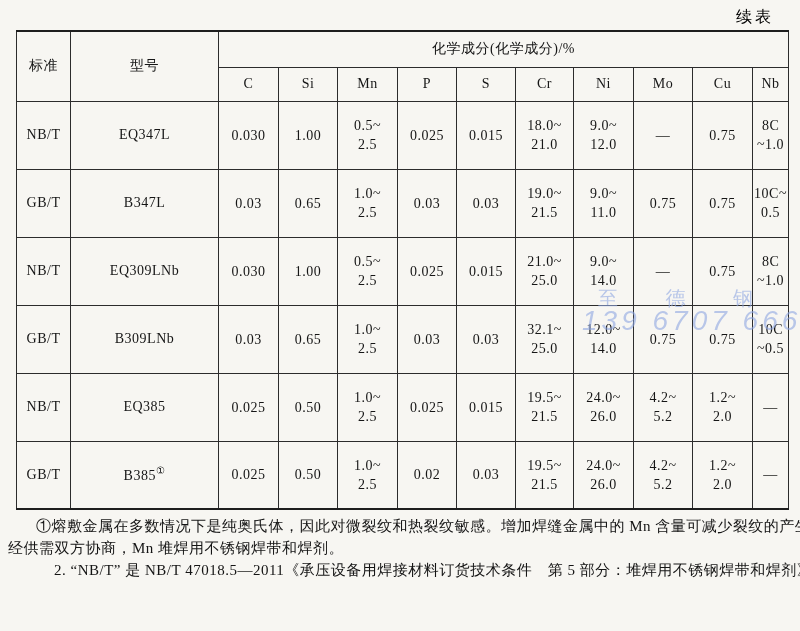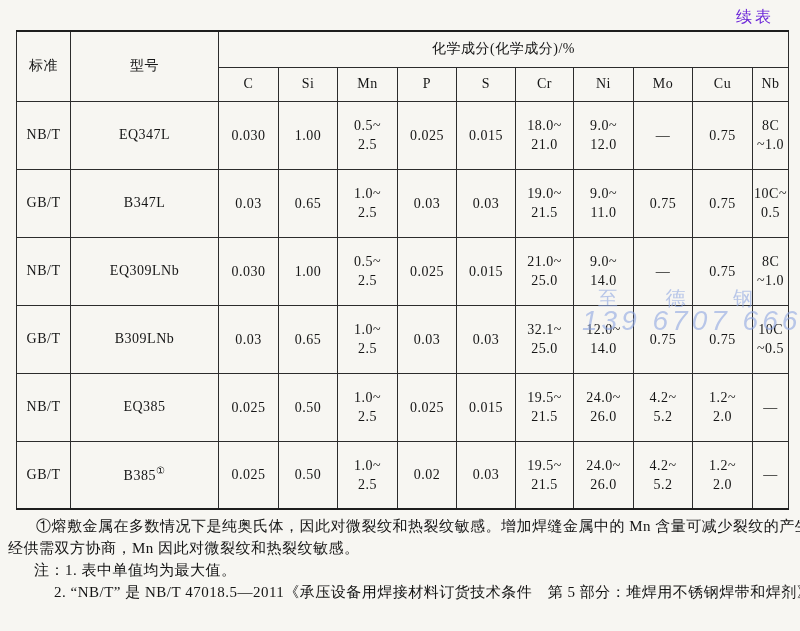--- a/index.html
+++ b/index.html
@@ -11,21 +11,21 @@
     overflow: hidden;
     background: #f7f6f2;
     font-family: "Liberation Serif", "DejaVu Serif", serif;
     color: #1d1d1d;
   }
   .continued {
     position: absolute;
     top: 7px; right: 26px;
     font-size: 16px;
     letter-spacing: 3px;
-    color: #6d28d9;
+    color: #000000;
   }
   .tbl-wrap {
     position: absolute;
     left: 16px; top: 30px;
     width: 772px;
   }
   table.comp {
     border-collapse: collapse;
     table-layout: fixed;
     width: 772px;
@@ -237,16 +237,15 @@
     </tr>
   </tbody>
     </table>
 </div>
 
 <div class="watermark wm-company" style="color: rgb(143, 167, 226); opacity: 0.6;">至 德 钢 业</div>
 <div class="watermark wm-phone" style="color: rgb(143, 167, 226); opacity: 0.6;">139 6707 6667</div>
 
 <div class="notes">
   <div class="line ind1">①熔敷金属在多数情况下是纯奥氏体，因此对微裂纹和热裂纹敏感。增加焊缝金属中的 Mn 含量可减少裂纹的产生，</div>
-  <div class="line">经供需双方协商，Mn 因此对微裂纹和热裂纹敏感。</div>
-  <div class="line ind2">注：1. 表中单值均为最大值。</div>
+  <div class="line">经供需双方协商，Mn 堆焊用不锈钢焊带和焊剂。</div>
   <div class="line ind3">2. “NB/T” 是 NB/T 47018.5—2011《承压设备用焊接材料订货技术条件　第 5 部分：堆焊用不锈钢焊带和焊剂》</div>
 </div>
 
 </body></html>

